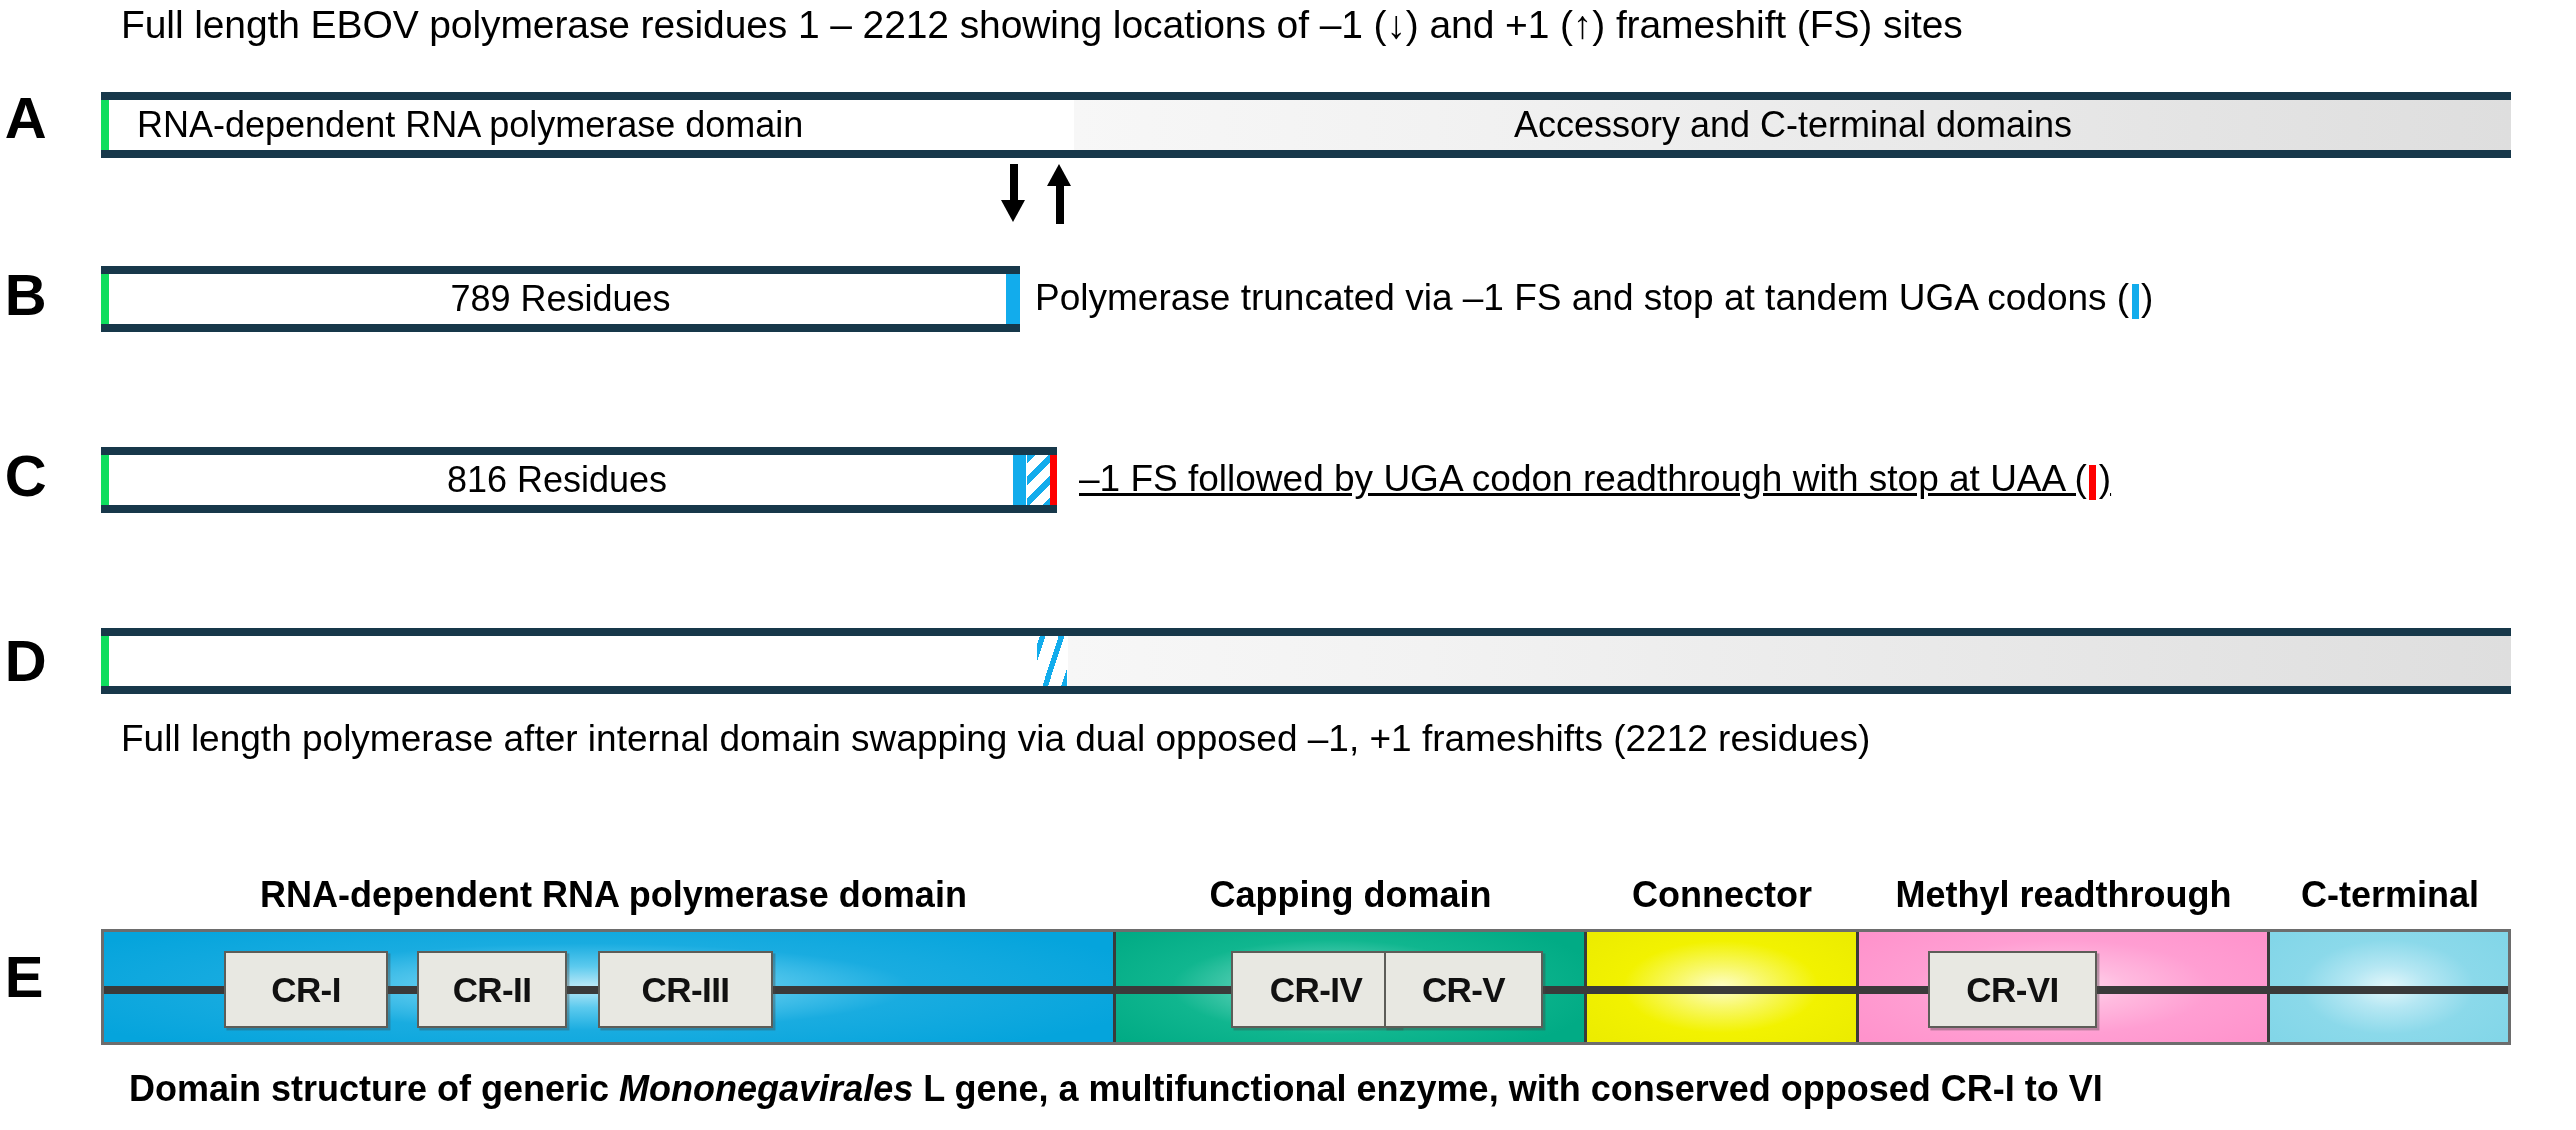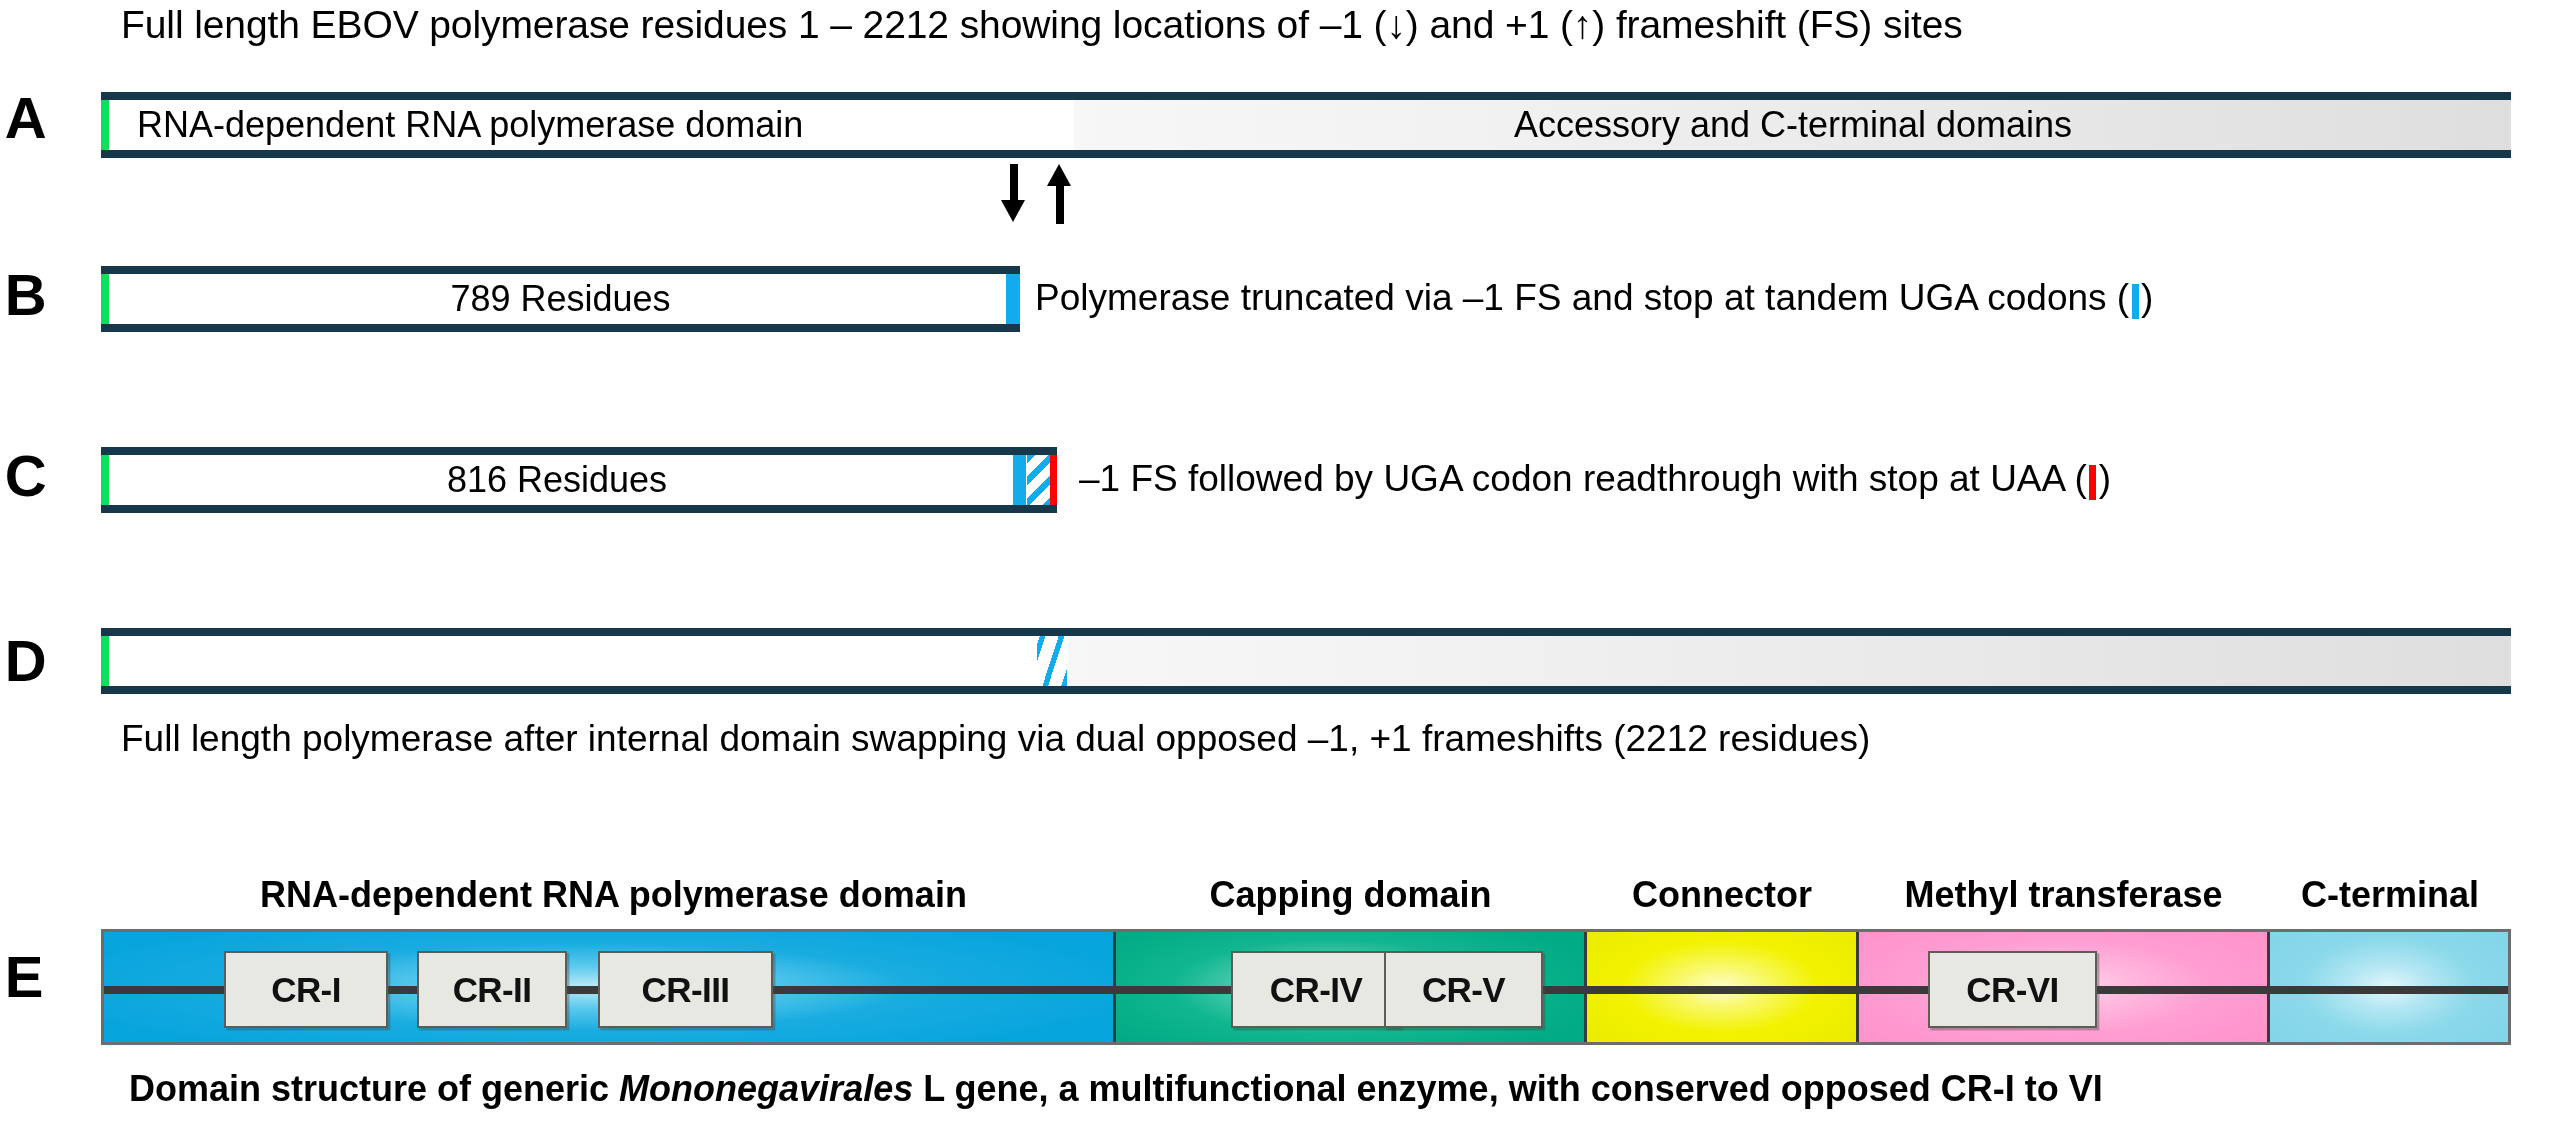--- a/index.html
+++ b/index.html
@@ -164,37 +164,37 @@
 
   <div class="bar" id="bar-c" style="left:101px;top:447px;width:956px;height:66px;">
     <div class="seg-white" style="left:0;right:0;"></div>
     <div class="cyan-cap" style="left:912px;width:13.3px;"></div>
     <div class="hatch" style="left:926px;width:25px;"></div>
     <div class="red-cap" style="right:0;width:6.6px;"></div>
     <div class="green-edge"></div>
     <div class="bar-label" style="left:0;width:912px;">816 Residues</div>
   </div>
 
-  <div class="txt caption" style="left:1079px;top:460px;"><span>–1 FS followed by UGA codon readthrough with stop at UAA (</span><span class="glyph-bar glyph-red"></span><span>)</span></div>
+  <div class="txt caption" style="left:1079px;top:460px;text-decoration:underline;"><span>–1 FS followed by UGA codon readthrough with stop at UAA (</span><span class="glyph-bar glyph-red"></span><span>)</span></div>
 
   <div class="panel-letter" style="left:4.8px;top:632px;">D</div>
 
   <div class="bar" id="bar-d" style="left:101px;top:628px;width:2410px;height:66px;">
     <div class="seg-white" style="left:0;width:936px;"></div>
     <div class="seg-gray" style="left:967px;right:0;"></div>
     <div class="hatch-open" style="left:936px;width:30px;"></div>
     <div class="green-edge"></div>
   </div>
 
   <div class="txt caption" style="left:121px;top:720px;text-align:center;">Full length polymerase after internal domain swapping via dual opposed –1, +1 frameshifts (2212 residues)</div>
 
   <div class="dom-title" style="left:112px;top:877px;width:1003px;">RNA-dependent RNA polymerase domain</div>
   <div class="dom-title" style="left:1115px;top:877px;width:471px;">Capping domain</div>
   <div class="dom-title" style="left:1586px;top:877px;width:272px;">Connector</div>
-  <div class="dom-title" style="left:1858px;top:877px;width:411px;">Methyl transferase</div>
+  <div class="dom-title" style="left:1858px;top:877px;width:411px;">Methyl readthrough</div>
   <div class="dom-title" style="left:2269px;top:877px;width:242px;">C-terminal</div>
 
   <div class="panel-letter" style="left:4.8px;top:948px;">E</div>
 
   <div id="panel-e-bar" style="left:101px;top:929px;width:2410px;height:116px;">
 
     <div class="dom dom-rdrp" style="left:0;width:1010px;"></div>
     <div class="dom dom-cap" style="left:1010px;width:471px;"></div>
     <div class="dom dom-conn" style="left:1481px;width:272px;"></div>
     <div class="dom dom-mtase" style="left:1753px;width:411px;"></div>

